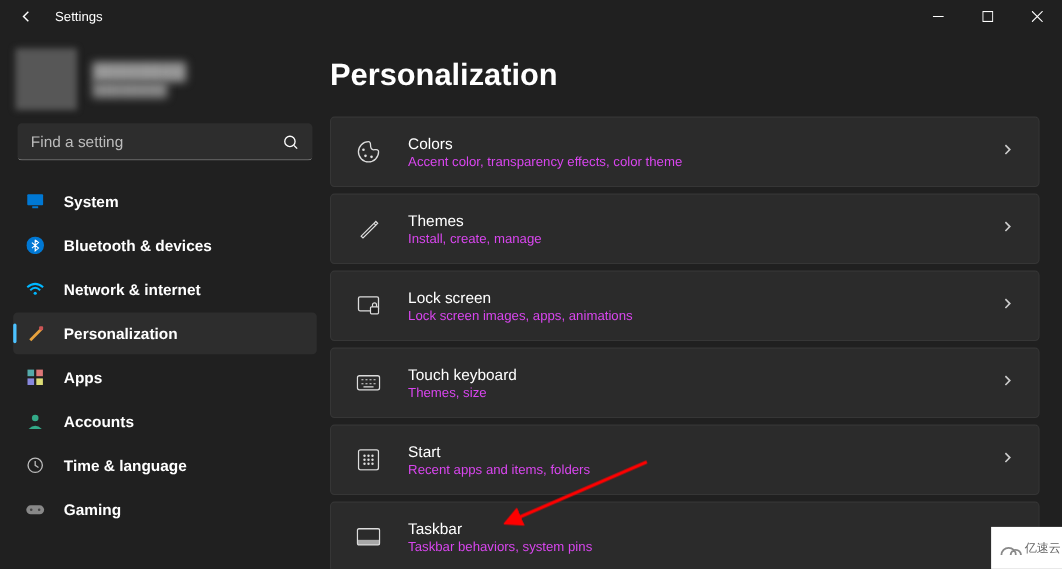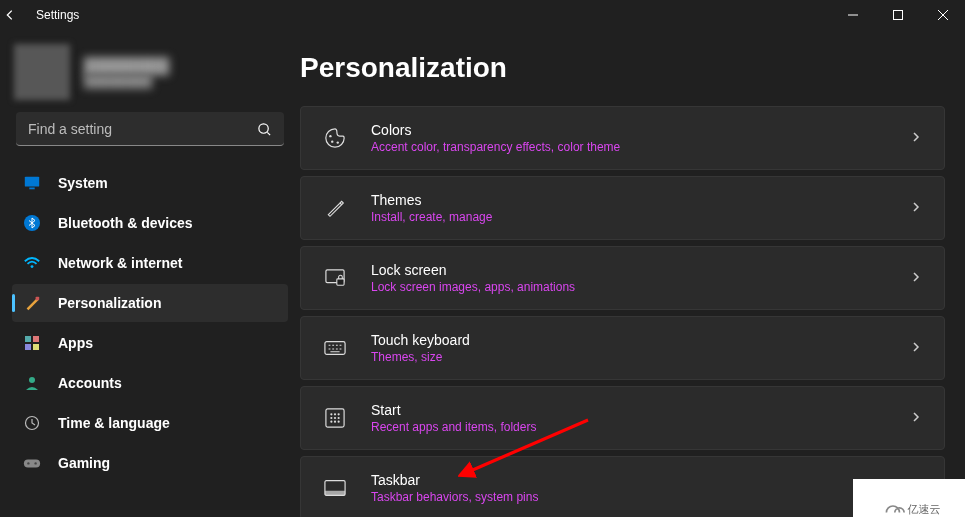--- a/index.html
+++ b/index.html
@@ -1,21 +1,21 @@
 <!DOCTYPE html>
 <html><head>
 <meta charset="utf-8">
 <style>
   * { box-sizing: border-box; margin: 0; padding: 0; }
   body {
     width: 965px; height: 517px; background: #202020;
     font-family: "Segoe UI", -apple-system, sans-serif; color: #fff;
     overflow: hidden; position: relative;
   }
-  .titlebar { height: 30px; display: flex; align-items: center; }
+  .titlebar { height: 30px; display: flex; align-items: center; padding-left: 14px; }
   .back { width: 20px; height: 20px; display:flex; align-items:center; justify-content:center; margin-right: 16px; cursor:pointer;}
   .title { font-size: 12px; }
   .winctrls { position:absolute; top:0; right:0; display:flex; }
   .winbtn { width:45px; height:30px; display:flex; align-items:center; justify-content:center; cursor:pointer;}
   .app { display:flex; height: calc(100% - 30px); }
   .sidebar { width: 300px; padding: 10px 12px; }
   .profile { display:flex; align-items:center; height:64px; padding: 0 6px 0 2px; margin-bottom:8px;}
   .avatar { width:56px; height:56px; background:#575757; filter: blur(3px); margin-right:14px;}
   .pf-text .pf-name { font-size:15px; filter: blur(4px); color:#999;}
   .pf-text .pf-email { font-size:12px; filter: blur(4px); color:#888;}
@@ -44,22 +44,22 @@
     height:64px; display:flex; align-items:center; padding: 16px 22px; margin-bottom:6px;
     cursor:pointer;
   }
   .card .cicon { width:24px; margin-right:24px; display:flex; align-items:center; justify-content:center;}
   .card .ct { flex:1; }
   .card .ct .ctitle { font-size:14px; }
   .card .ct .csub { font-size:12px; color:#d946ef; margin-top:2px;}
   .card .chev { color:#ccc; }
   .annot-arrow { position:absolute; left:458px; top:414px; pointer-events:none;}
   .watermark {
-    position:absolute; right:0; bottom:0; width:112px; height:38px; background:#fff;
-    display:flex; align-items:flex-end; justify-content:center;
+    position:absolute; right:0; bottom:0; width:64px; height:38px; background:#fff;
+    display:flex; align-items:center; justify-content:center;
   }
 fff
 </style>
 </head>
 <body>
 
 <div class="titlebar">
   <div class="back">
     <svg width="14" height="14" viewBox="0 0 16 16">
         <path d="M10 3 L5 8 L10 13" stroke="#fff" stroke-width="1.5" fill="none"></path>

